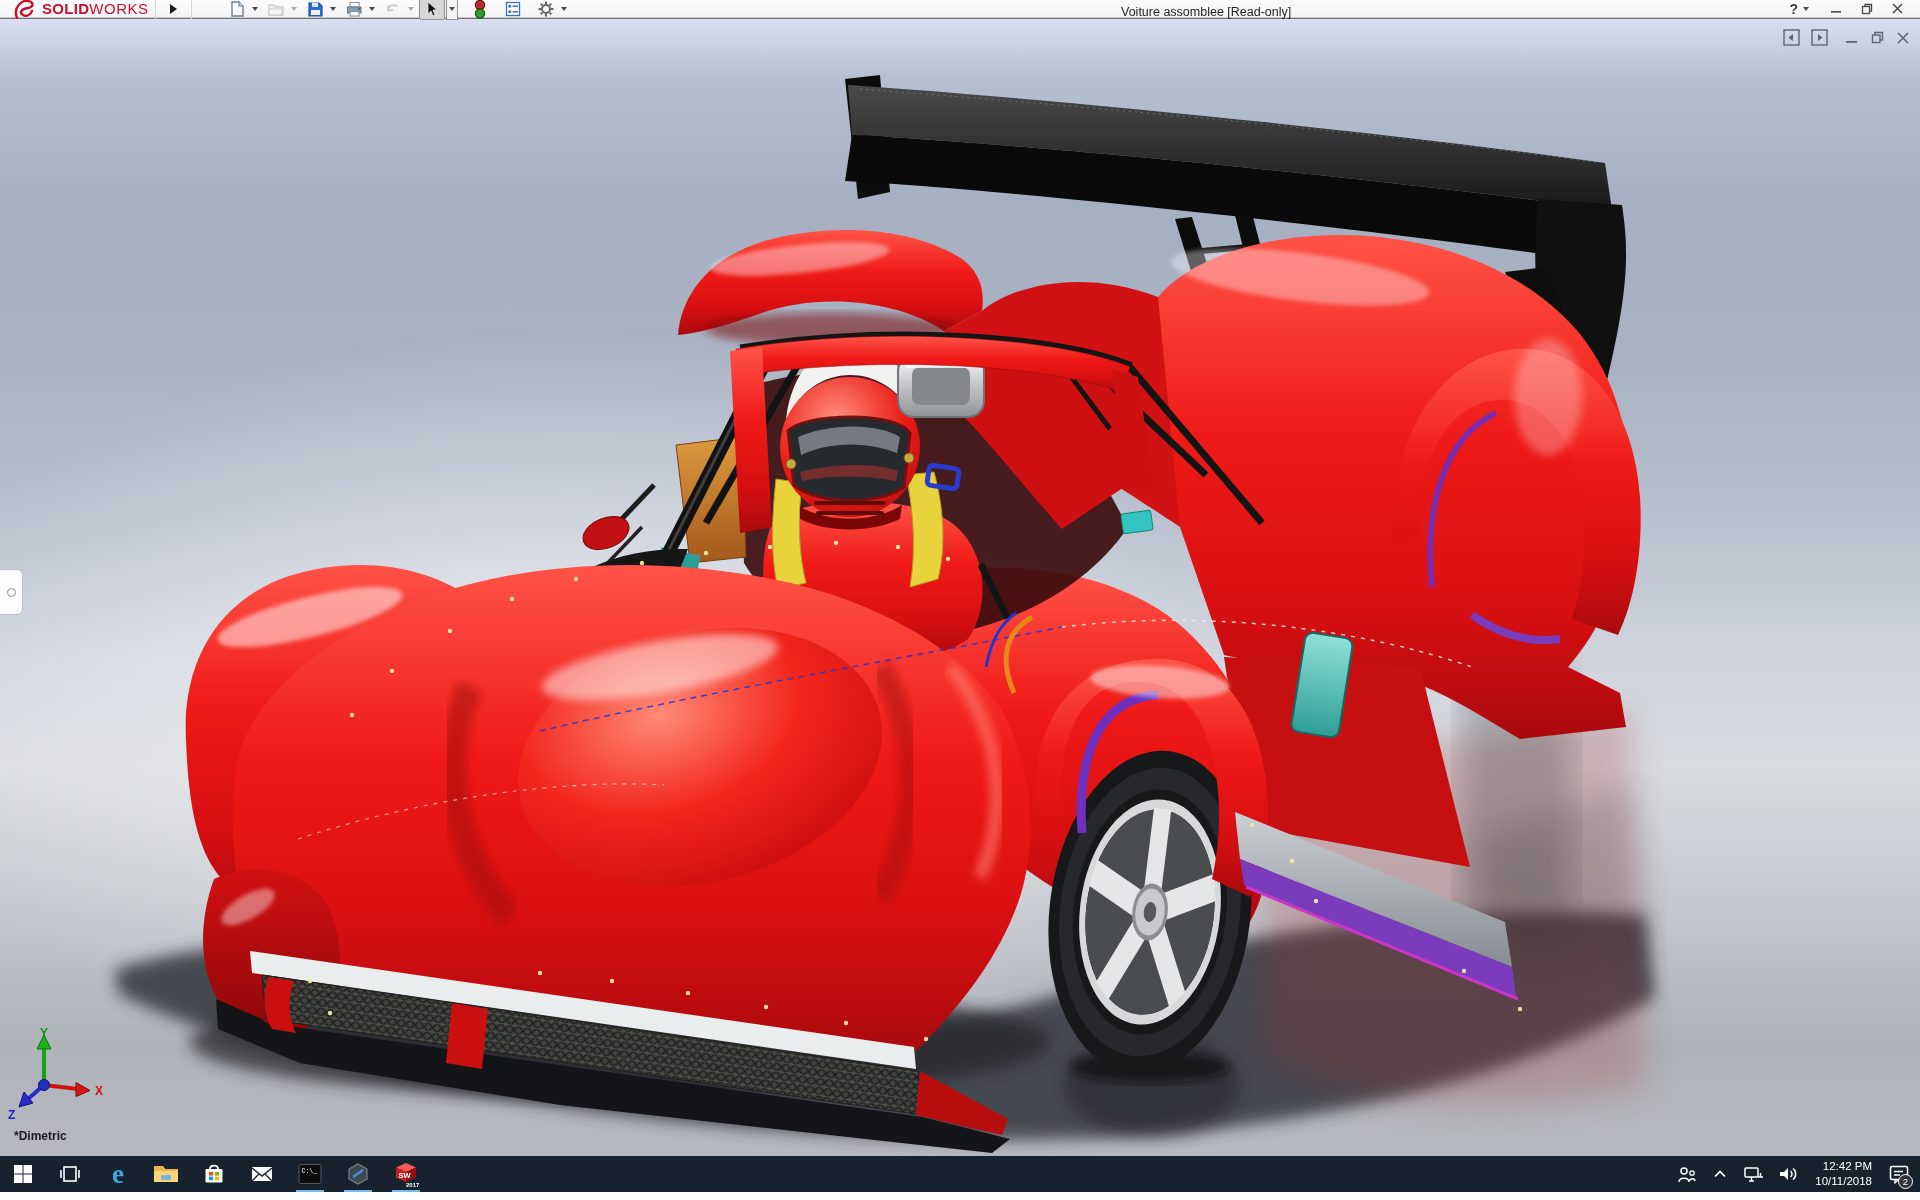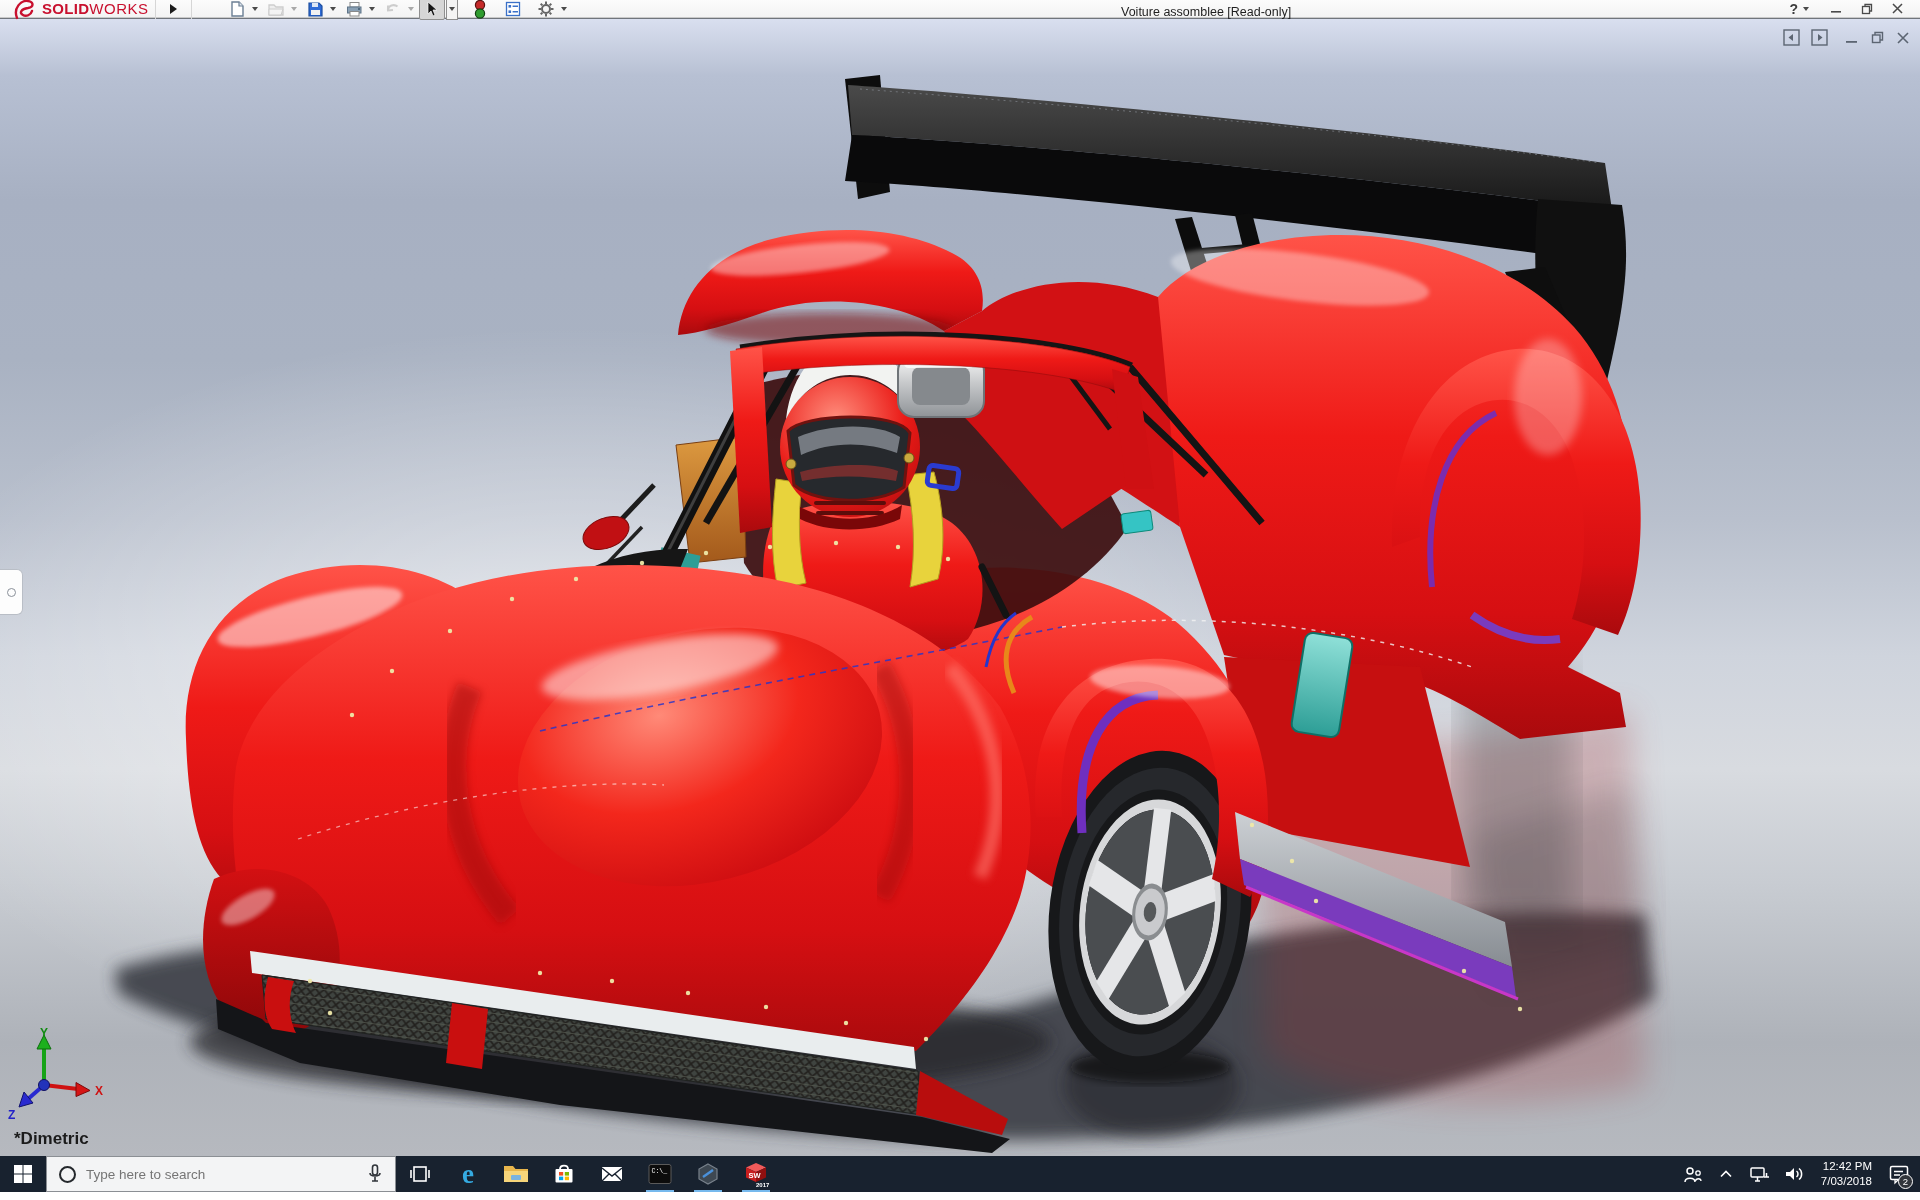--- a/index.html
+++ b/index.html
@@ -32,21 +32,21 @@
       linear-gradient(180deg,#d9dfef 0%, #b7c0d3 5%, #a7b0c2 16%, #a9b2c2 30%, #b9c0cd 44%, #cfd4dd 56%, #d8dbe0 66%, #c8ccd2 76%, #aeb2b9 90%, #b6b9bf 100%);
   }
   .viewport svg.scene{ position:absolute; left:0; top:-26px; width:1920px; height:1164px; }
   .doc-ctrls{ position:absolute; top:10px; right:10px; display:flex; gap:11px; align-items:center; z-index:5;}
   .doc-ctrls .dc{ cursor:pointer; display:flex; }
   .side-tab{ position:absolute; left:0; top:550px; width:23px; height:46px; background:#fdfdfd;
     border:1px solid #b9bec6; border-left:none; border-radius:0 6px 6px 0; z-index:5;
     display:flex; align-items:center; justify-content:center; cursor:pointer;}
   .side-tab .dot{ width:9px;height:9px;border:1.6px solid #8a9099;border-radius:50%;}
   .triad{ position:absolute; left:6px; top:1008px; z-index:5;}
-  .view-label{ position:absolute; left:14px; top:1110px; font-size:17px; font-weight:bold; color:#1b1b1b; z-index:5;}
+  .view-label{ position:absolute; left:14px; top:1110px; font-size:12px; font-weight:bold; color:#1b1b1b; z-index:5;}
 
   
   .taskbar{ height:36px; background:#18222f; display:flex; align-items:stretch; position:relative; z-index:40;}
   .tsk{ width:48px; display:flex; align-items:center; justify-content:center; position:relative; cursor:pointer;}
   .tsk .runline{ position:absolute; bottom:0; left:10px; right:10px; height:2px; background:#76b9ed;}
   .start{ width:46px;}
   .searchbox{ width:350px; background:#f3f4f5; display:flex; align-items:center; gap:10px; padding:0 12px; border:1px solid #8b8f94; cursor:text;}
   .cortana-ring{ width:17px;height:17px;border:2.4px solid #24282c;border-radius:50%; flex:none;}
   .searchbox input{ border:none; outline:none; background:transparent; font-size:13.5px; color:#3f434a; flex:1; font-family:"Liberation Sans",sans-serif;}
   .edge-e{ font-size:27px; font-weight:bold; color:#35abe2; line-height:1; font-family:"Liberation Serif",serif;}
@@ -501,28 +501,20 @@
 
 <div class="taskbar">
   <div class="tsk start">
     <svg width="20" height="20" viewBox="0 0 20 20">
       <rect x="1" y="1" width="8.5" height="8.5" fill="#fff"></rect>
         <rect x="10.5" y="1" width="8.5" height="8.5" fill="#fff"></rect>
       <rect x="1" y="10.5" width="8.5" height="8.5" fill="#fff"></rect>
         <rect x="10.5" y="10.5" width="8.5" height="8.5" fill="#fff"></rect>
     </svg>
   </div>
-  <div class="searchbox">
-    <div class="cortana-ring"></div>
-    <input type="text" placeholder="Type here to search" style="">
-    <svg width="16" height="20" viewBox="0 0 16 20">
-      <rect x="5.5" y="1" width="5" height="10" rx="2.5" fill="none" stroke="#30343a" stroke-width="1.6"></rect>
-      <path d="M3,9 C3,13 13,13 13,9 M8,13 V17 M5,17 H11" fill="none" stroke="#30343a" stroke-width="1.6"></path>
-    </svg>
-  </div>
   <div class="tsk">
     <svg width="22" height="22" viewBox="0 0 22 22">
       <rect x="5" y="4" width="12" height="14" fill="none" stroke="#fff" stroke-width="1.6"></rect>
       <path d="M2,7 V15 M20,7 V15" stroke="#fff" stroke-width="1.6"></path>
     </svg>
   </div>
   <div class="tsk">
     <span class="edge-e">e</span>
   </div>
   <div class="tsk">
@@ -595,21 +587,21 @@
       </svg>
     </div>
     <div class="ti">
       <svg width="22" height="22" viewBox="0 0 22 22">
         <polygon points="3,9 7,9 11,5 11,17 7,13 3,13" fill="#fff"></polygon>
         <path d="M13.5,8 C15.5,9.5 15.5,12.5 13.5,14 M16,5.5 C19.5,8 19.5,14 16,16.5" fill="none" stroke="#fff" stroke-width="1.5"></path>
       </svg>
     </div>
     <div class="clock">
       <div>12:42 PM</div>
-      <div>7/03/2018</div>
+      <div>10/11/2018</div>
     </div>
     <div class="ti action">
       <svg width="22" height="22" viewBox="0 0 22 22">
         <rect x="2.5" y="3.5" width="17" height="13" rx="1.5" fill="none" stroke="#fff" stroke-width="1.5"></rect>
         <path d="M6,8.5 H15 M6,12 H12" stroke="#fff" stroke-width="1.3"></path>
         <path d="M7,17 v3 l3,-3" fill="none" stroke="#fff" stroke-width="1.3"></path>
       </svg>
       <div class="badge">2</div>
     </div>
   </div>

